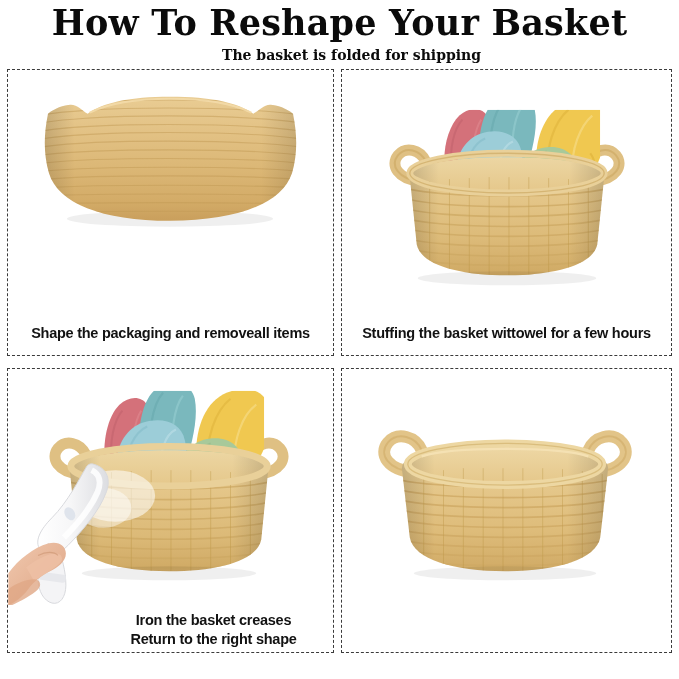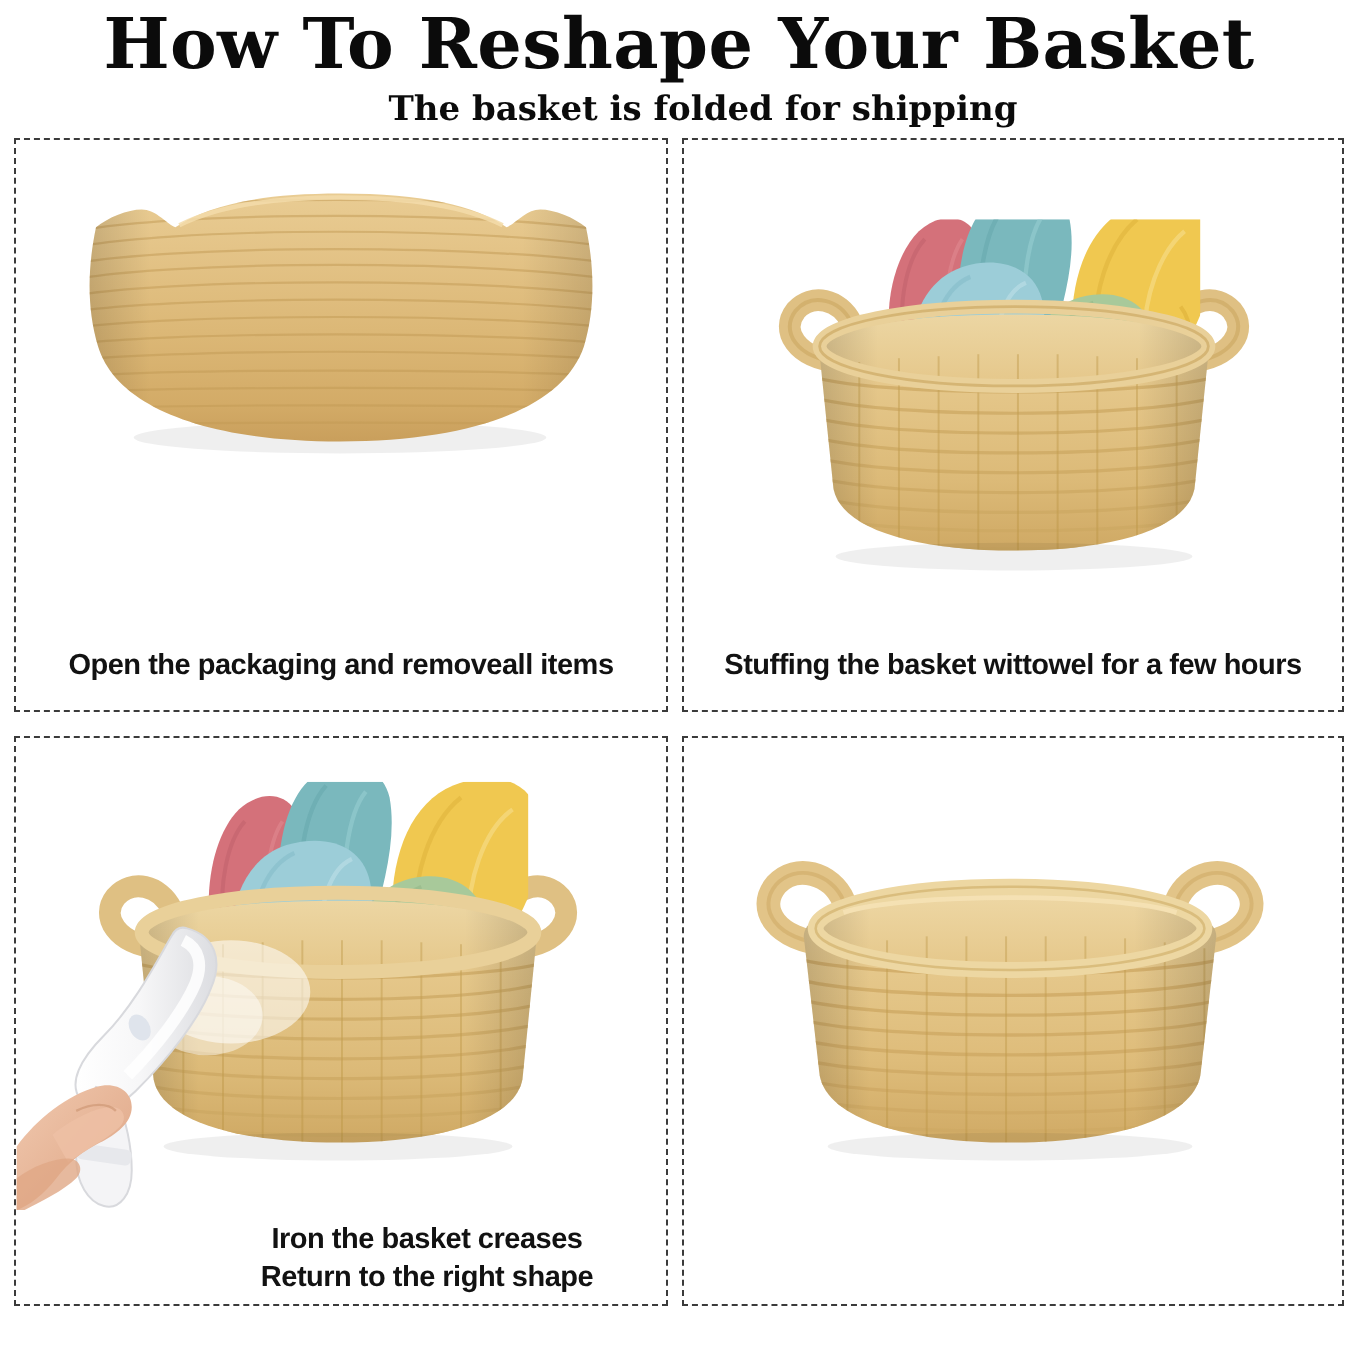--- a/index.html
+++ b/index.html
@@ -36,21 +36,21 @@
     font-size: 35px;
     line-height: 42px;
     letter-spacing: 0.2px;
     color: #0b0b0b;
     margin: 2px 0 0 0;
     white-space: nowrap;
   }
   .sub-title {
     font-family: "DejaVu Serif", serif;
     font-weight: bold;
-    font-size: 17px;
+    font-size: 14px;
     line-height: 22px;
     color: #0b0b0b;
     margin: 0;
     white-space: nowrap;
     padding-left: 24px;
   }
 
   
   .grid {
     position: absolute;
@@ -172,21 +172,21 @@
             <path d="M40,44 C46,39 56,35 63,35 C70,35 74,41 80,44 C96,33 122,27 163,27
                      C205,27 231,33 247,44 C253,41 257,35 264,35 C271,35 281,39 287,44
                      C291,63 292,84 286,104 C276,134 232,152 163,152
                      C94,152 50,134 41,104 C35,84 36,63 40,44 Z" fill="url(#foldSide)"></path>
 
             <path d="M82,43 C100,34 126,29 163,29 C200,29 227,34 245,43" fill="none" stroke="#f3dcaa" stroke-width="2.2" opacity="0.85"></path>
           </svg>
         </div>
       </div>
       <div class="caption">
-        <span>Open the packaging and removeall items</span>
+        <span>Shape the packaging and removeall items</span>
       </div>
     </div>
 
     <div class="panel p2">
       <div class="stage">
         <div class="art">
           <svg viewBox="0 0 331 243" preserveAspectRatio="xMidYMid meet">
             <defs>
               <linearGradient id="bodyG2" x1="0" y1="0" x2="0" y2="1">
                 <stop offset="0%" stop-color="#ecd6a3"></stop>

